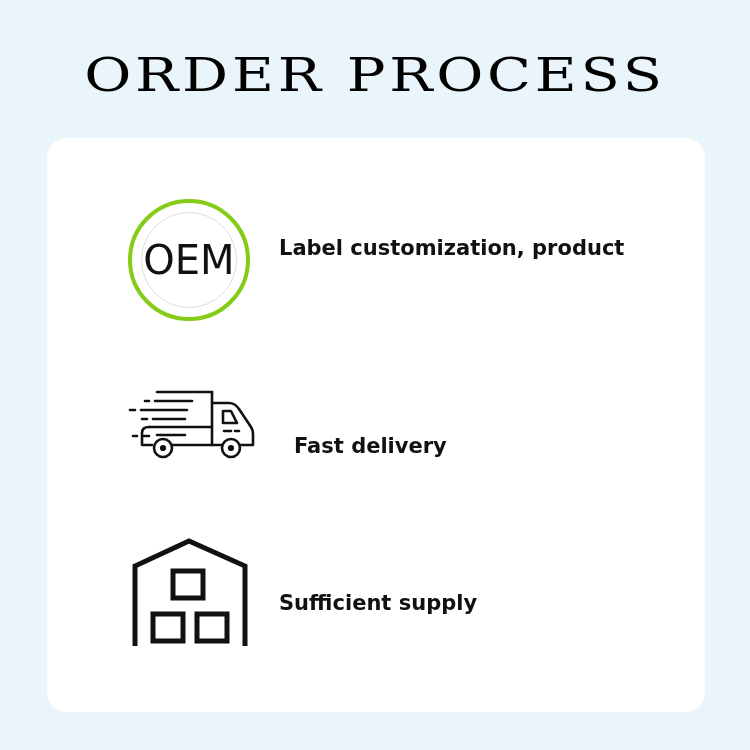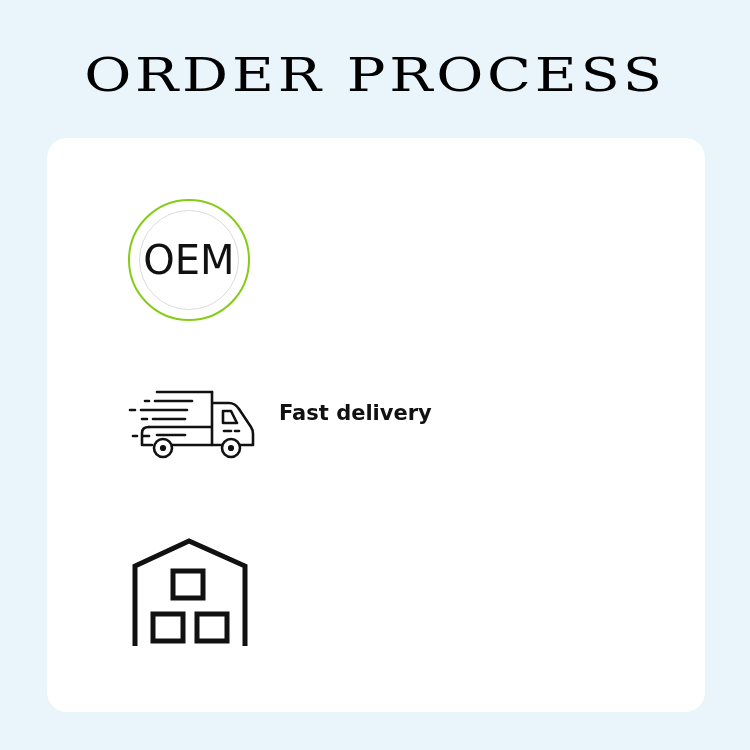--- a/index.html
+++ b/index.html
@@ -36,21 +36,21 @@
     position: absolute;
     left: 232px;
     font-family: "DejaVu Sans", sans-serif;
     font-weight: bold;
     font-size: 21px;
     line-height: 28px;
     color: #111;
   }
   .oem-circle {
     width: 122px; height: 122px;
-    border: 2px solid #84cc16;
+    border: 4px solid #84cc16;
     border-radius: 50%;
     position: relative;
     box-sizing: border-box;
     background: #fff;
   }
   .oem-inner {
     position: absolute; left: 9px; top: 9px; right: 9px; bottom: 9px;
     border-radius: 50%;
     border: 1px solid #dcdcdc;
   }
@@ -71,20 +71,21 @@
 <div class="card">
 
   <div class="row" style="top:60px;height:130px;">
     <div class="icon-wrap" style="left:81px;top:1px;">
       <div class="oem-circle">
         <div class="oem-inner"></div>
         <div class="oem-text">OEM</div>
       </div>
     </div>
     <div class="label" style="top:36px;">
+      <div>Label customization, product</div>
     </div>
   </div>
 
   <div class="row" style="top:245px;height:80px;">
     <div class="icon-wrap" style="left:80px;top:4px;">
       <svg width="130" height="76" viewBox="0 0 130 76" fill="none" stroke="#111" stroke-width="2.6" stroke-linecap="round" stroke-linejoin="round">
 
         <line x1="30" y1="5" x2="85" y2="5"></line>
         <line x1="18" y1="14" x2="22" y2="14"></line>
         <line x1="28" y1="14" x2="65" y2="14"></line>
@@ -106,27 +107,28 @@
         <line x1="108" y1="44" x2="112" y2="44"></line>
 
         <line x1="45" y1="58" x2="95" y2="58"></line>
 
         <circle cx="36" cy="61" r="9"></circle>
         <circle cx="104" cy="61" r="9"></circle>
         <circle cx="36" cy="61" r="1.8" fill="#111"></circle>
         <circle cx="104" cy="61" r="1.8" fill="#111"></circle>
       </svg>
     </div>
-    <div class="label" style="top:16px;">Fast delivery</div>
+    <div class="label" style="top:49px;margin-left:15px;">Fast delivery</div>
   </div>
 
   <div class="row" style="top:395px;height:115px;">
     <div class="icon-wrap" style="left:84px;top:5px;">
       <svg width="120" height="110" viewBox="0 0 120 110" fill="none" stroke="#111" stroke-width="5" stroke-linejoin="miter">
         <path d="M4 108 V 28 L 58 3 L 114 28 V 108"></path>
         <rect x="42" y="33" width="30" height="27"></rect>
         <rect x="22" y="76" width="30" height="27"></rect>
         <rect x="66" y="76" width="30" height="27"></rect>
       </svg>
     </div>
+    <div class="label" style="top:56px;">Sufficient supply</div>
   </div>
 
 </div>
 
 </body></html>

